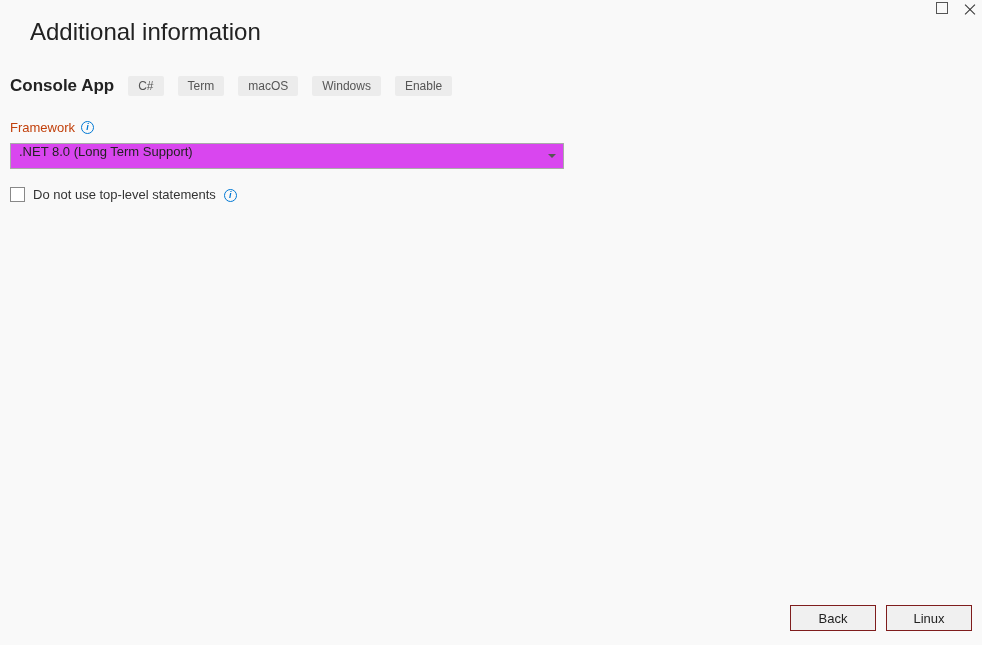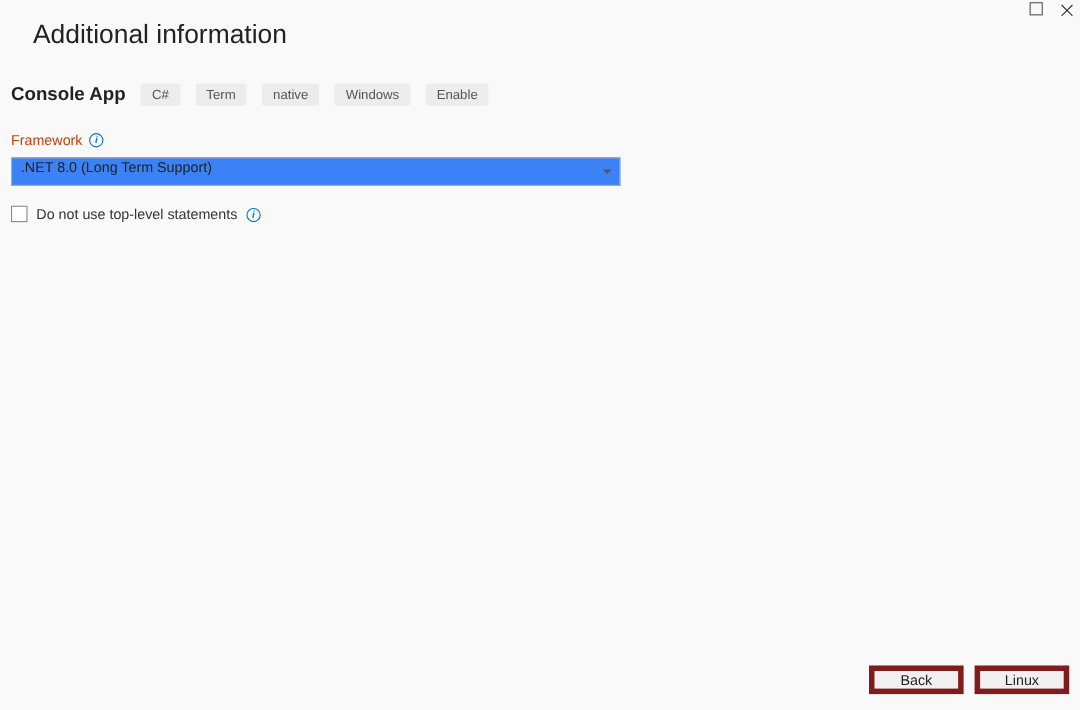--- a/index.html
+++ b/index.html
@@ -105,21 +105,21 @@
     }
     .select-wrapper {
       position: relative;
       width: 554px;
       margin-bottom: 18px;
     }
     .select {
       width: 100%;
       height: 26px;
       border: 1px solid #aaa;
-      background: #3b82f6;
+      background: #d946ef;
       font-size: 13px;
       padding: 0 24px 0 8px;
       color: #222;
       appearance: none;
       cursor: pointer;
     }
     .select-caret {
       position: absolute;
       right: 8px;
       top: 50%;
@@ -151,21 +151,21 @@
     .footer {
       position: absolute;
       bottom: 14px;
       right: 10px;
       display: flex;
       gap: 10px;
     }
     .btn {
       width: 86px;
       height: 26px;
-      border: 5px solid #7f1d1d;
+      border: 1px solid #7f1d1d;
       background: #f0f0f0;
       font-size: 13px;
       color: #222;
       cursor: pointer;
     }
   </style>
 </head>
 <body>
 
 <div class="window-controls">
@@ -173,21 +173,21 @@
   <span class="close-icon"></span>
 </div>
 
 <div class="content">
   <h1 class="page-title">Additional information</h1>
 
   <div class="subtitle-row">
     <span class="subtitle">Console App</span>
     <span class="tag">C#</span>
     <span class="tag">Term</span>
-    <span class="tag">native</span>
+    <span class="tag">macOS</span>
     <span class="tag">Windows</span>
     <span class="tag">Enable</span>
   </div>
 
   <div class="field-label-row">
     <span class="field-label">Framework</span>
     <span class="info-icon"></span>
   </div>
 
   <div class="select-wrapper">

